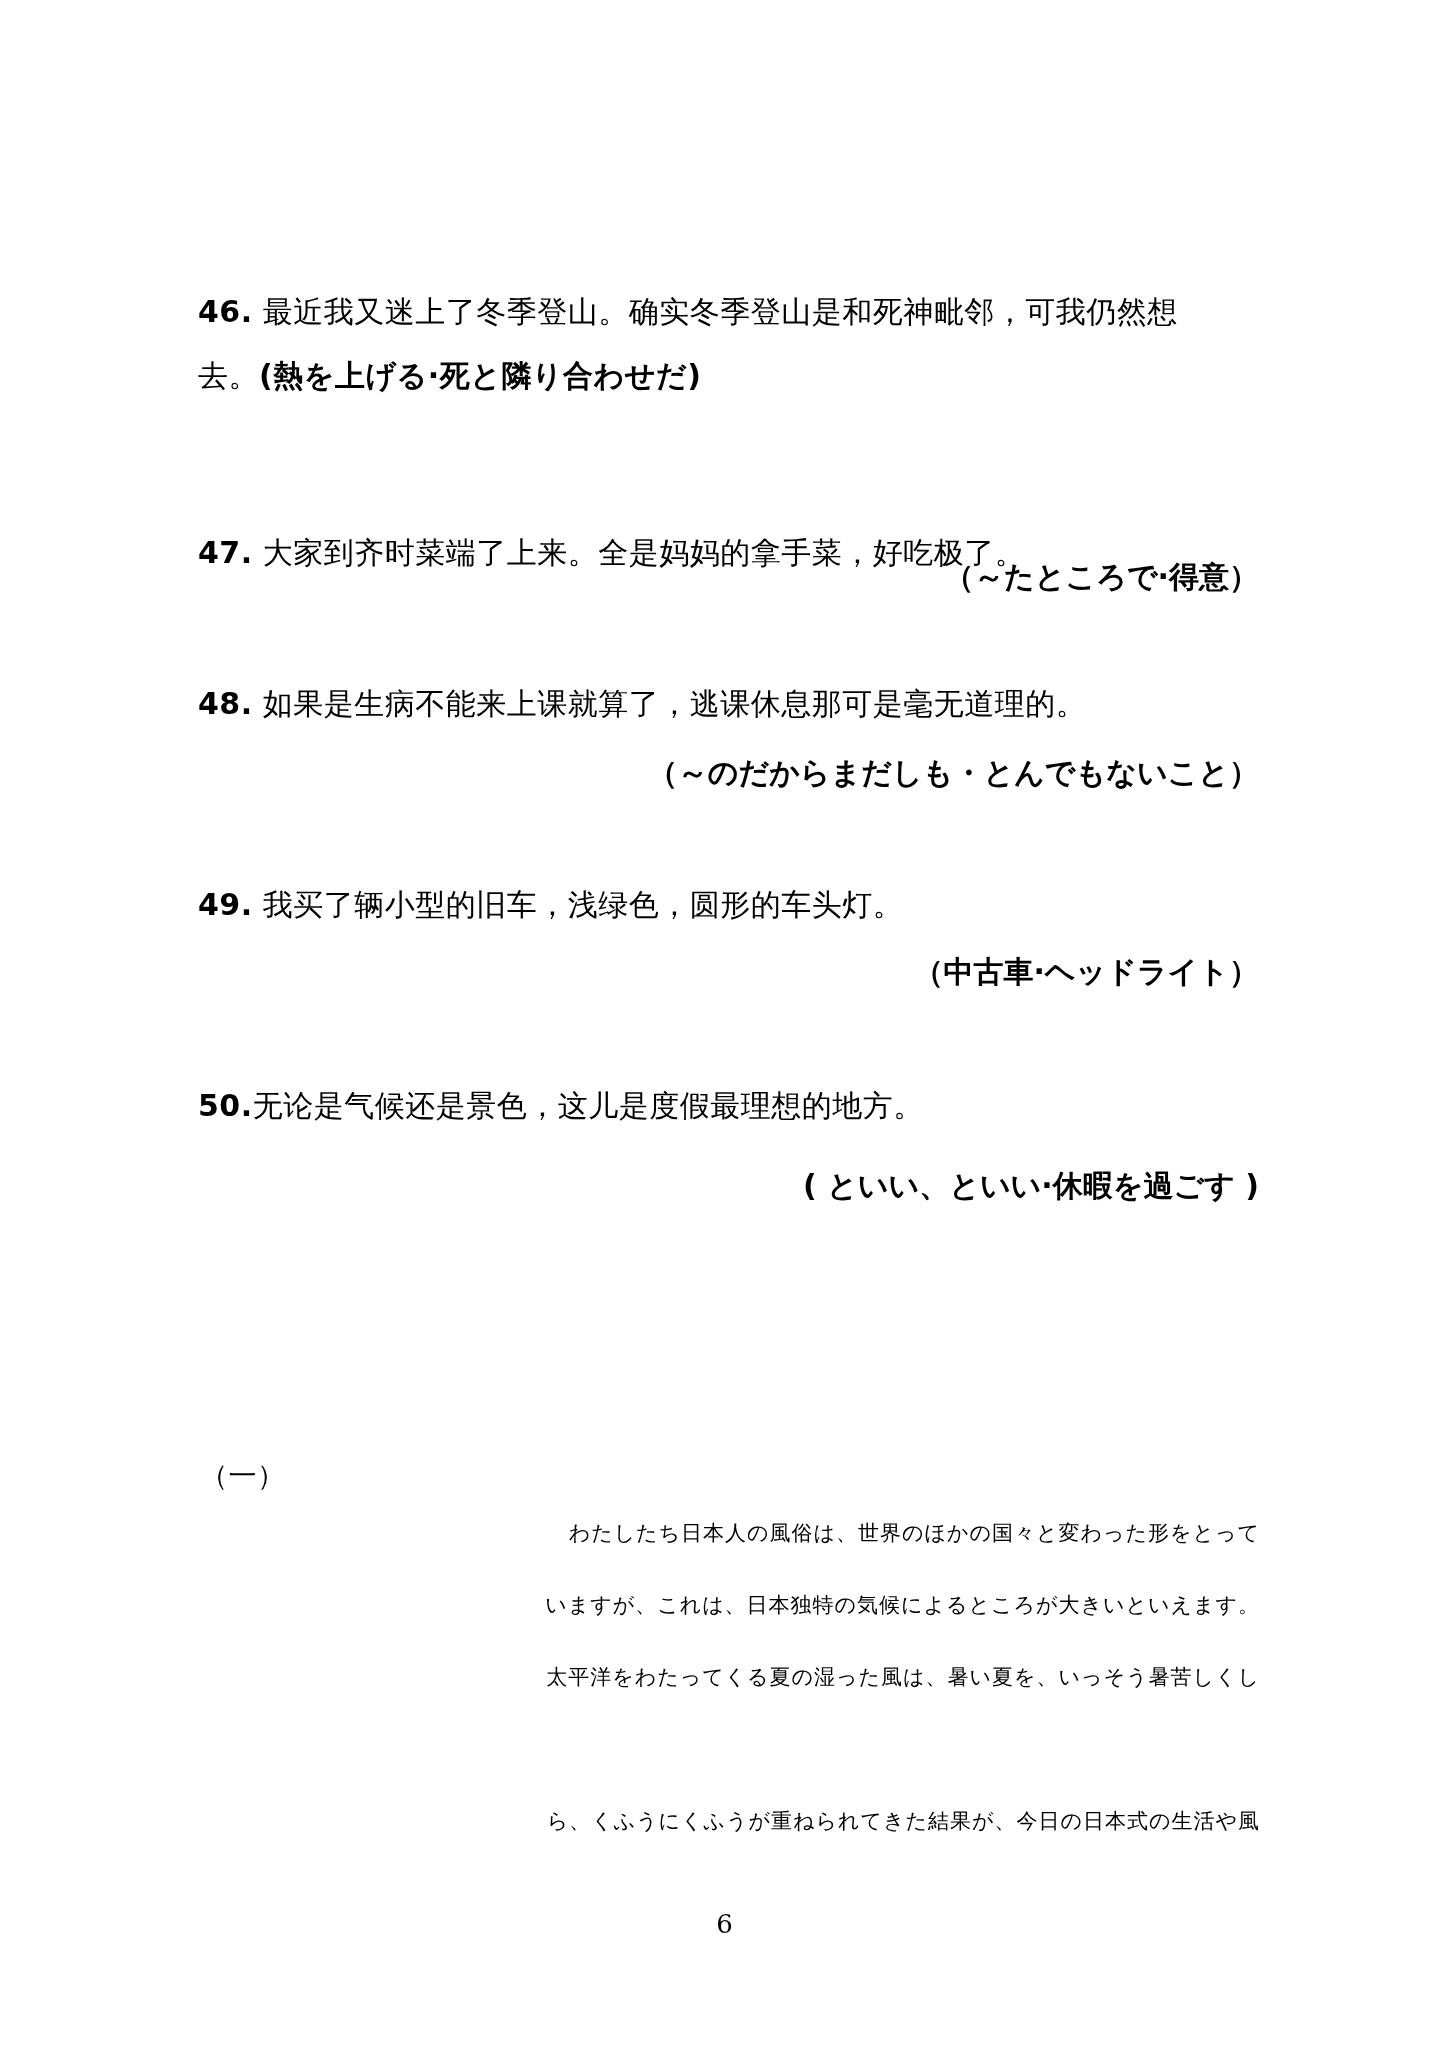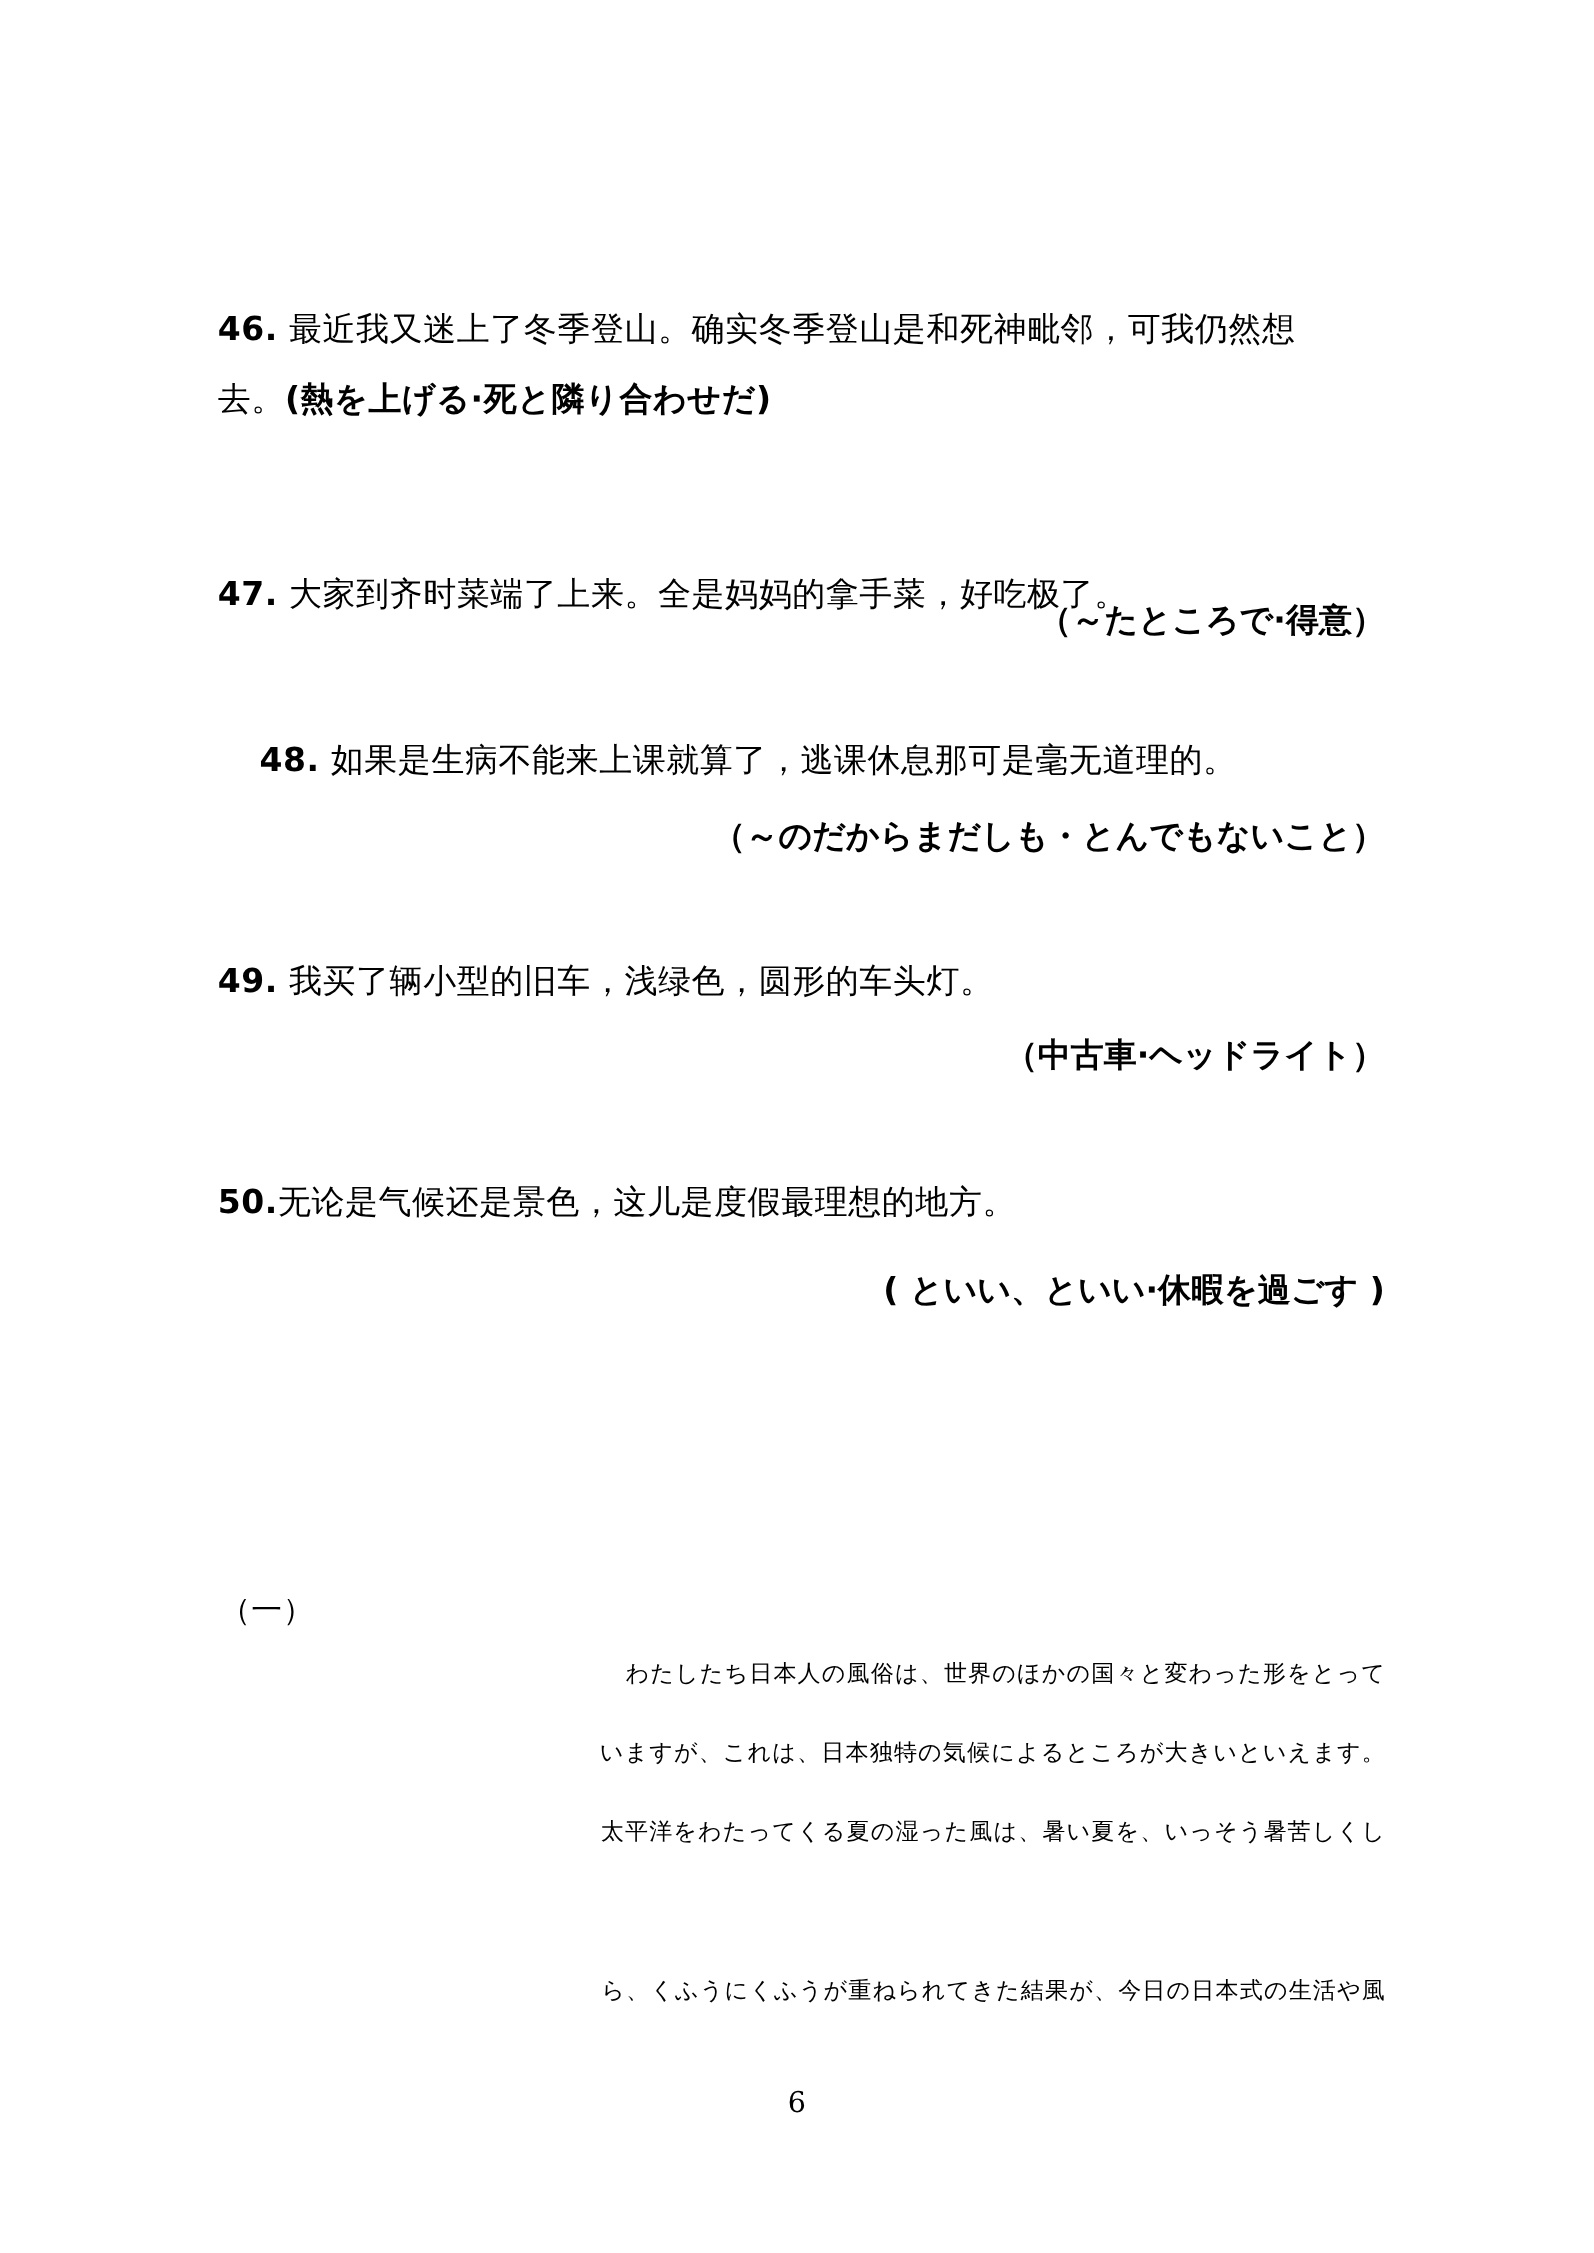--- a/index.html
+++ b/index.html
@@ -10,21 +10,21 @@
     body {
       width: 1449px;
       height: 2048px;
       position: relative;
       overflow: hidden;
       color: #000000;
       font-family: "DejaVu Sans", "Liberation Sans", sans-serif;
     }
     .page {
       position: absolute;
-      left: 0; top: 4px;
+      left: 0; top: 16px;
       width: 1449px; height: 1588px;
     }
     .line {
       position: absolute;
       left: 198px;
       width: 1062px;
       font-size: 30px;
       line-height: 40px;
       white-space: nowrap;
       letter-spacing: 0.5px;
@@ -72,21 +72,21 @@
   <div class="line" style="top:340px;">
     <span>去。</span><span class="bold">(熱を上げる·死と隣り合わせだ)</span>
   </div>
 
   <div class="line" style="top:477px;margin-top:40px;">
     <span class="num">47.</span>
     <span>大家到齐时菜端了上来。全是妈妈的拿手菜，好吃极了。</span>
   </div>
   <div class="hint" style="top:541px;">（～たところで·得意）</div>
 
-  <div class="line" style="top:668px;margin-left:38px;">
+  <div class="line" style="top:668px;">
     <span class="num">48.</span>
     <span>如果是生病不能来上课就算了，逃课休息那可是毫无道理的。</span>
   </div>
   <div class="hint" style="top:737px;">（～のだからまだしも・とんでもないこと）</div>
 
   <div class="line" style="top:869px;">
     <span class="num">49.</span>
     <span>我买了辆小型的旧车，浅绿色，圆形的车头灯。</span>
   </div>
   <div class="hint" style="top:936px;">（中古車·ヘッドライト）</div>

